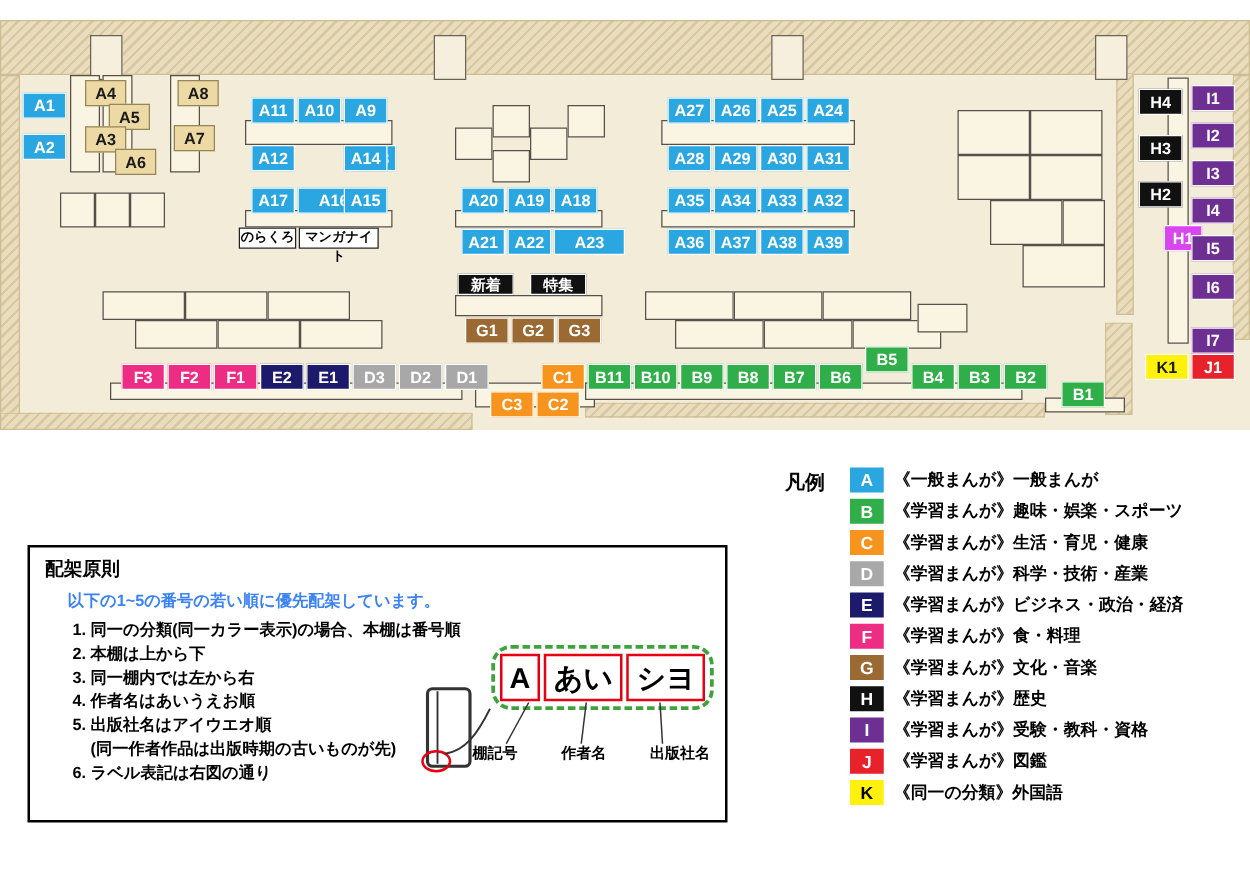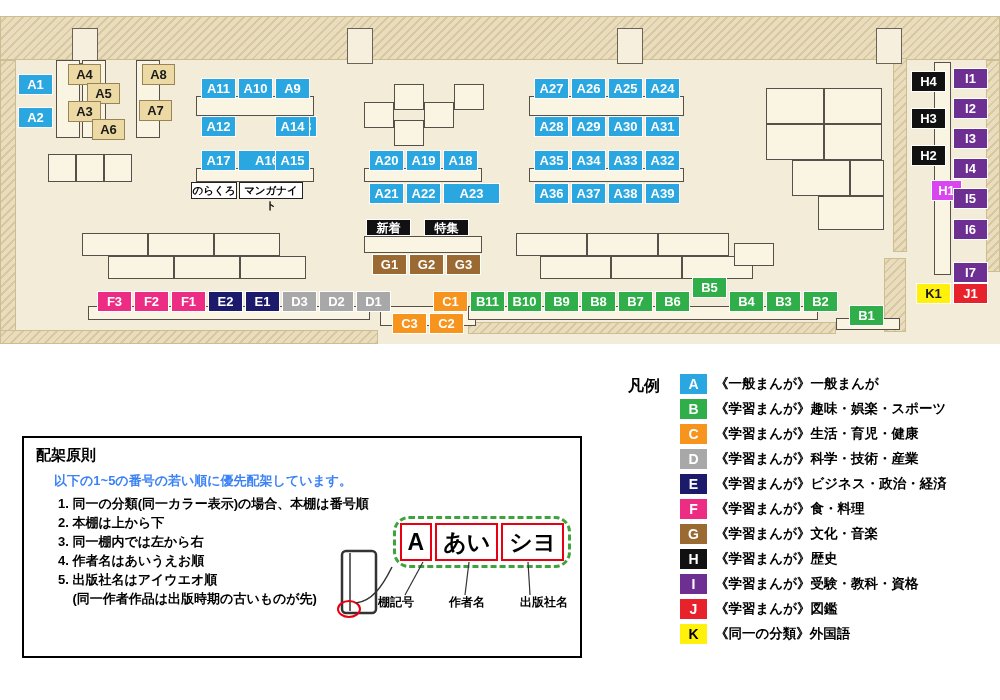--- a/index.html
+++ b/index.html
@@ -188,21 +188,21 @@
       <div class="tag" style="left: 953px; top: 283px; width: 35px; background: rgb(232, 34, 42);">J1</div>
       <div class="plainlabel" style="left: 191px; top: 182px; width: 46px;">のらくろ</div>
       <div class="plainlabel" style="left: 239px; top: 182px; width: 64px;">マンガナイト</div>
       <div class="banner" style="left: 366px; top: 219px; width: 45px;">新着</div>
       <div class="banner" style="left: 424px; top: 219px; width: 45px;">特集</div>
     </div>
 
   <div class="principles">
     <div class="ptitle">配架原則</div>
     <div class="pintro">以下の1~5の番号の若い順に優先配架しています。</div>
-    <div class="plist"><div class="principle-item">1. 同一の分類(同一カラー表示)の場合、本棚は番号順</div><div class="principle-item">2. 本棚は上から下</div><div class="principle-item">3. 同一棚内では左から右</div><div class="principle-item">4. 作者名はあいうえお順</div><div class="principle-item">5. 出版社名はアイウエオ順</div><div class="principle-item">    (同一作者作品は出版時期の古いものが先)</div></div>
+    <div class="plist"><div class="principle-item">1. 同一の分類(同一カラー表示)の場合、本棚は番号順</div><div class="principle-item">2. 本棚は上から下</div><div class="principle-item">3. 同一棚内では左から右</div><div class="principle-item">4. 作者名はあいうえお順</div><div class="principle-item">5. 出版社名はアイウエオ順</div><div class="principle-item">    (同一作者作品は出版時期の古いものが先)</div><div class="principle-item">6. ラベル表記は右図の通り</div></div>
   </div>
 
   <div class="label-box">
     <div style="display:flex;gap:3px;">
         <div class="label-cell">A</div>
         <div class="label-cell">あい</div>
         <div class="label-cell">シヨ</div>
       </div>
   </div>
   <div class="captions">

